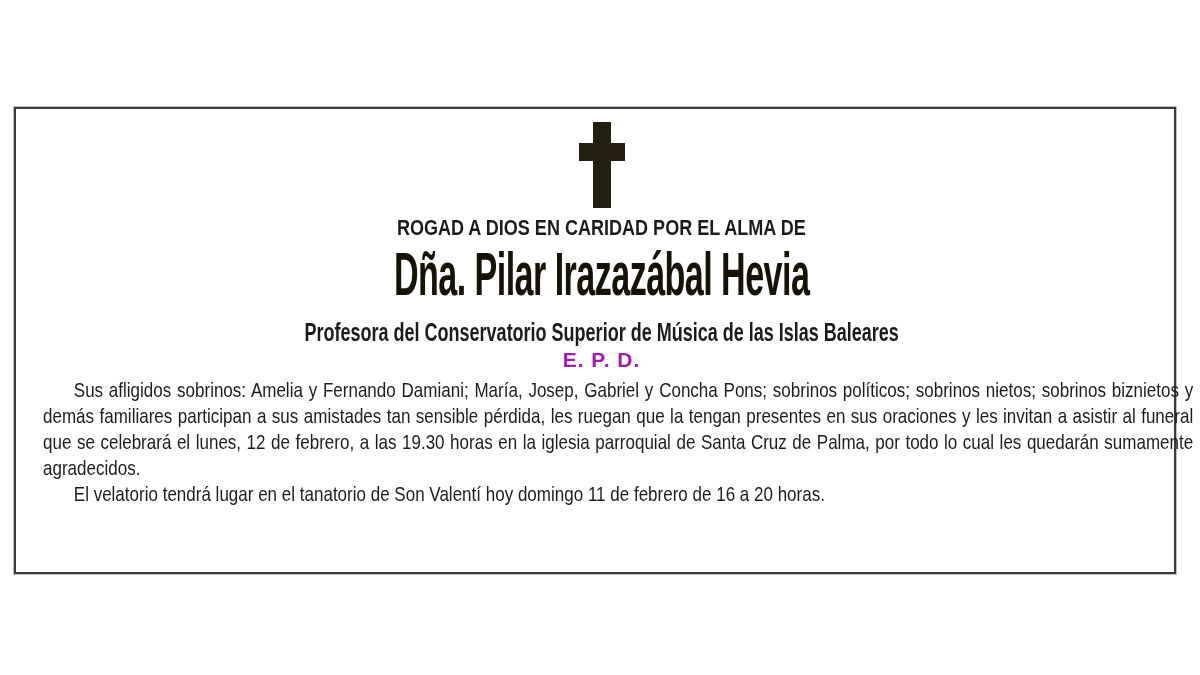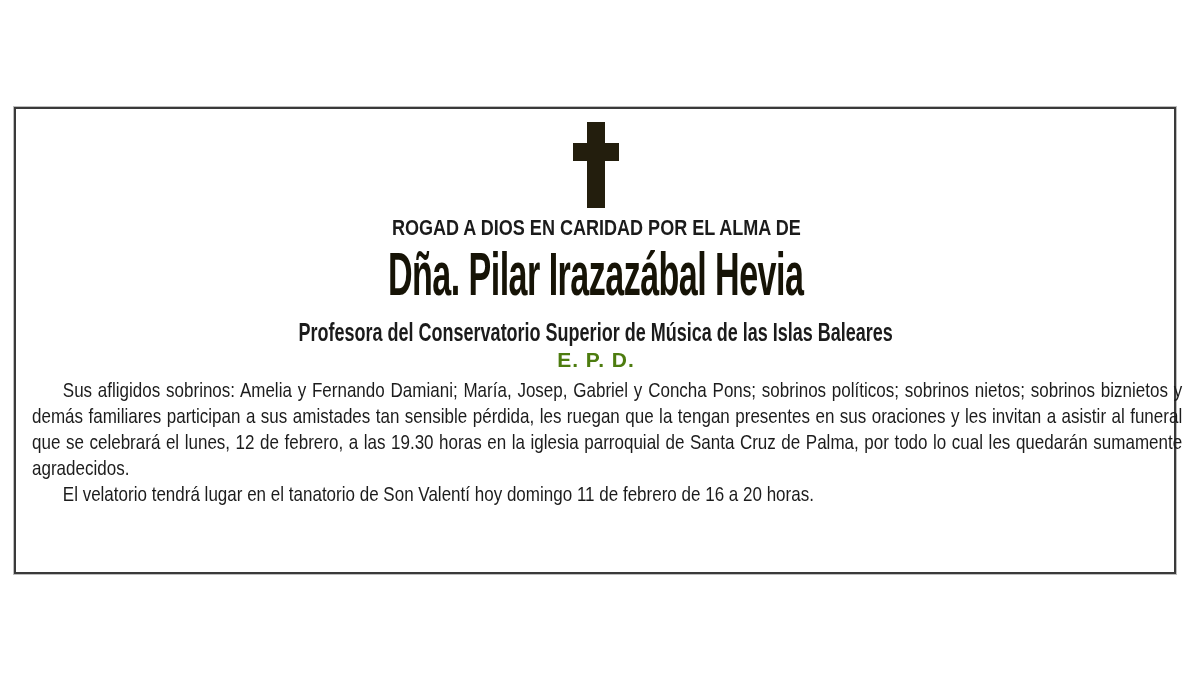--- a/index.html
+++ b/index.html
@@ -26,21 +26,21 @@
     height: 467px;
     box-sizing: border-box;
     border: 2px solid #3a3a3a;
     outline: 1px solid #bdbdbd;
     background: #ffffff;
   }
   .notice-content {
     box-sizing: border-box;
     width: 100%;
     height: 100%;
-    padding: 13px 6px 6px 8px;
+    padding: 13px 6px 6px 19px;
     display: flex;
     flex-direction: column;
     align-items: center;
   }
   .cross {
     width: 46px;
     height: 86px;
     flex: 0 0 auto;
   }
   .rogad-line {
@@ -86,21 +86,21 @@
     color: #1c1c1c;
     transform: scaleX(0.77);
     transform-origin: center top;
     white-space: nowrap;
   }
   .epd {
     margin-top: 3px;
     font-size: 21px;
     line-height: 24px;
     font-weight: bold;
-    color: #4d7c0f;
+    color: #a21caf;
     letter-spacing: 1px;
   }
   .body-text {
     align-self: flex-start;
     margin-left: 8px;
     margin-top: 5px;
     width: 1420px;
     transform: scaleX(0.81);
     transform-origin: left top;
   }

